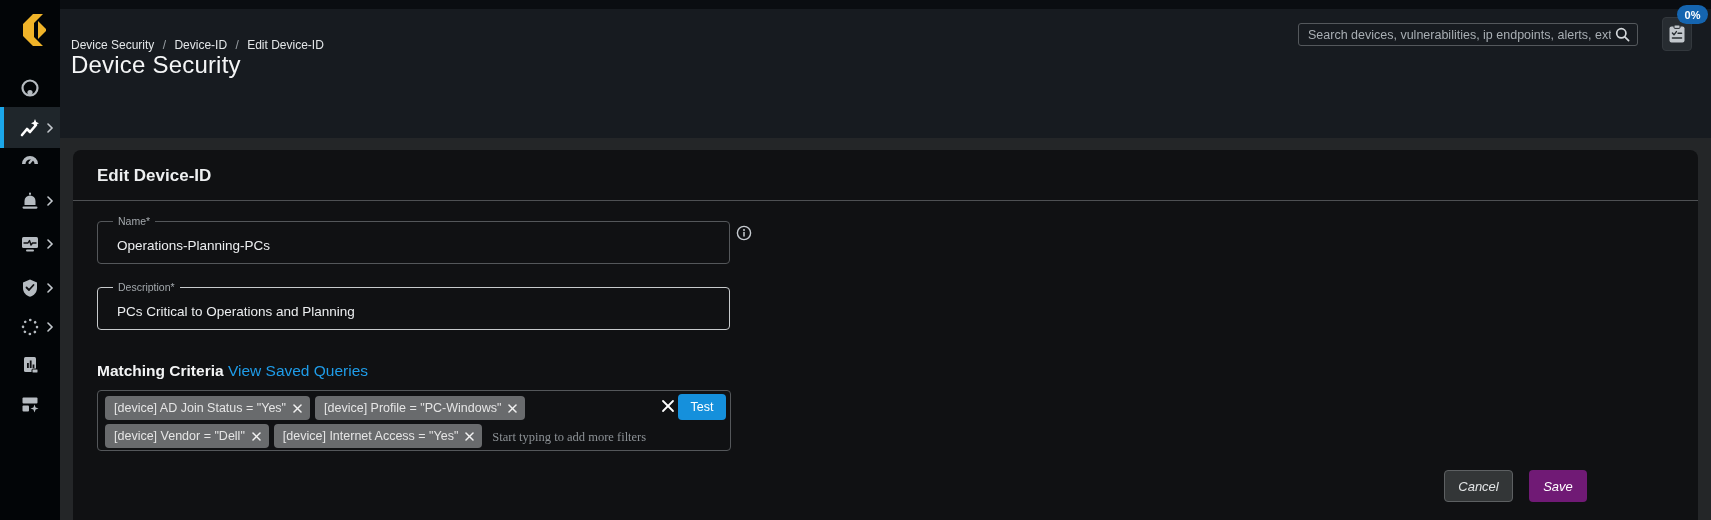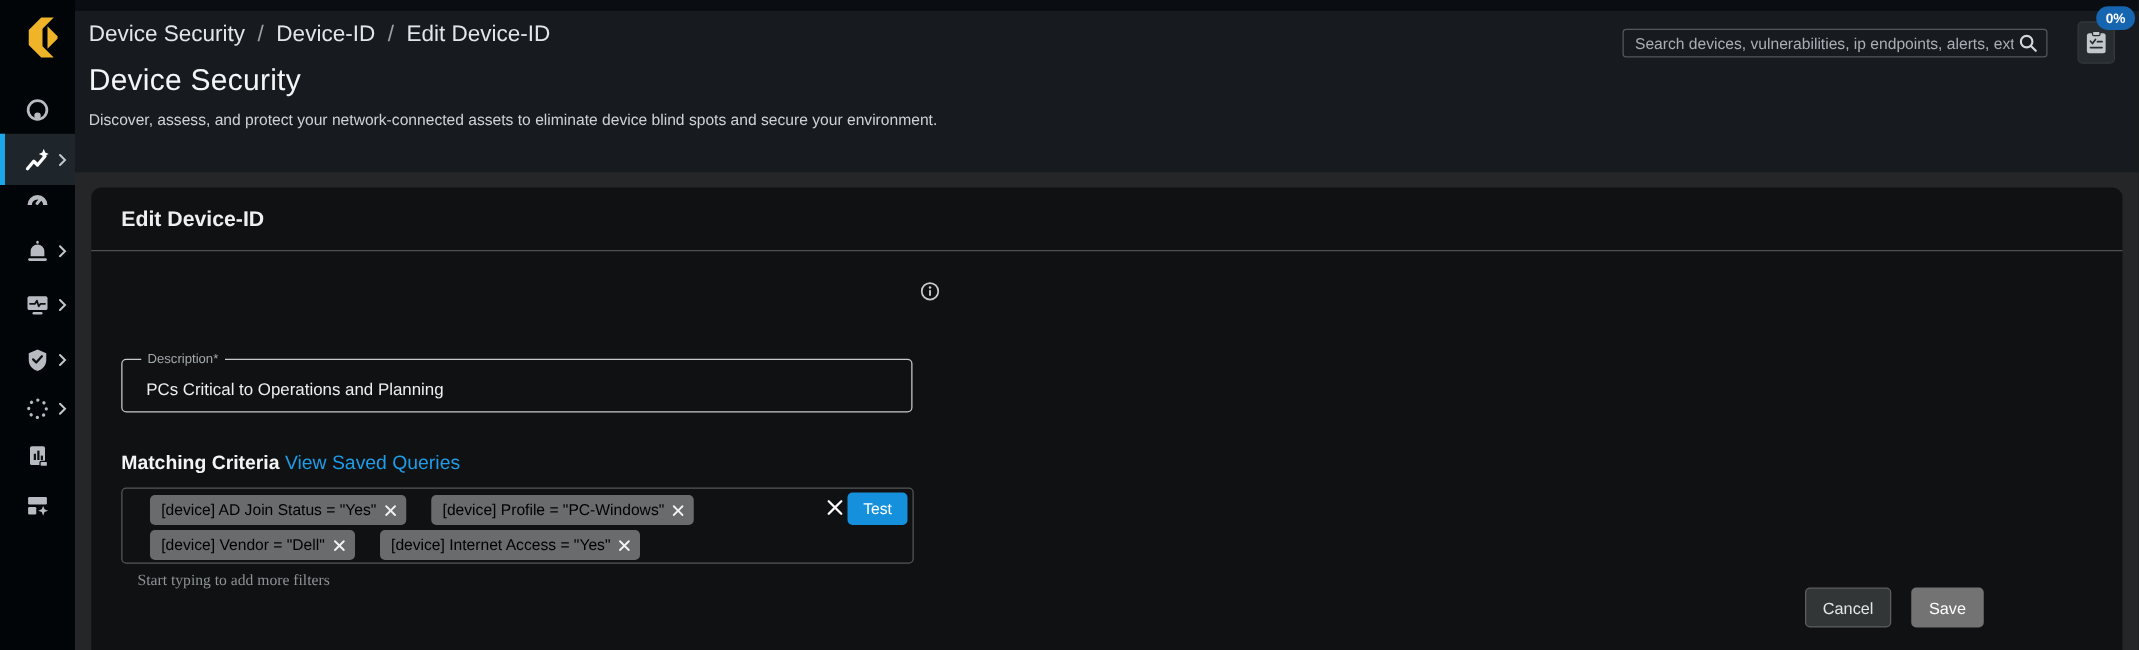--- a/index.html
+++ b/index.html
@@ -11,21 +11,21 @@
   .logo { position:absolute; left:12px; top:12px; width:36px; height:36px; }
   .nav-item { position:absolute; left:0; width:60px; height:40px; display:flex; align-items:center; justify-content:center; cursor:pointer; }
   .nav-item svg { display:block; }
   .nav-item .chev { position:absolute; right:6px; top:50%; transform:translateY(-50%); }
   .nav-item.active { background:#1f262b; height:41px; }
   .nav-item.active::before { content:""; position:absolute; left:0; top:0; bottom:0; width:4px; background:#1ba7ea; }
 
   
   .topstrip { position:absolute; left:60px; top:0; width:1651px; height:9px; background:#0a0d11; }
   .header { position:absolute; left:60px; top:9px; width:1651px; height:129px; background:#171b20; }
-  .breadcrumb { position:absolute; left:11px; top:8px; font-size:18px; color:#e3e6e8; }
+  .breadcrumb { position:absolute; left:11px; top:29px; font-size:12px; color:#e3e6e8; }
   .breadcrumb .sep { color:#9aa0a5; margin:0 5px; }
   .breadcrumb .crumb { cursor:pointer; }
   .page-title { position:absolute; left:11px; top:42px; font-size:24px; font-weight:400; color:#f4f5f6; letter-spacing:.2px; }
   .page-subtitle { position:absolute; left:11px; top:80px; font-size:12.5px; color:#ced2d5; }
 
   .searchbox { position:absolute; left:1238px; top:14px; width:340px; height:23px; border:1px solid #54585c; border-radius:3px; background:transparent; display:flex; align-items:center; }
   .searchbox input { flex:1; background:transparent; border:none; outline:none; color:#dfe2e5; font-size:12.5px; padding:0 4px 0 9px; font-family:"Liberation Sans", sans-serif; }
   .searchbox input::placeholder { color:#a8aeb3; }
   .searchbox .sicon { margin-right:7px; }
 
@@ -45,31 +45,31 @@
   .field.desc-f { top:137px; border-color:#c7cacc; }
   .info-i { position:absolute; left:663px; top:75px; cursor:pointer; }
 
   .mc-row { position:absolute; left:24px; top:212px; font-size:15.5px; }
   .mc-row .mc-label { color:#f3f4f5; font-weight:700; }
   .mc-row .mc-link { color:#1f9ce8; margin-left:0; cursor:pointer; }
 
   .filter-box { position:absolute; left:24px; top:240px; width:634px; height:61px; border:1px solid #54575a; border-radius:4px; padding:4px 6px; }
   .chips { display:flex; flex-wrap:wrap; align-items:center; }
   .brk { flex-basis:100%; height:0; }
-  .chip { display:inline-flex; align-items:center; gap:7px; background:#696b6d; color:#000000; border-radius:4px; font-size:12.5px; height:24px; padding:0 8px 0 9px; margin:1px 4px 3px 16px; white-space:nowrap; cursor:default; }
+  .chip { display:inline-flex; align-items:center; gap:7px; background:#696b6d; color:#e5e5e5; border-radius:4px; font-size:12.5px; height:24px; padding:0 8px 0 9px; margin:1px 4px 3px 1px; white-space:nowrap; cursor:default; }
   .chip .x { cursor:pointer; display:flex; }
   .filter-input { background:transparent; border:none; outline:none; color:#dadde0; font-size:12.5px; width:210px; height:24px; margin-top:1px; padding-left:6px; font-family:Liberation Serif, serif; }
   .filter-input::placeholder { color:#8d9296; }
   .clear-x { position:absolute; right:55px; top:8px; cursor:pointer; }
   .test-btn { position:absolute; right:4px; top:3px; width:48px; height:26px; background:#1590dc; color:#fff; border:none; border-radius:4px; font-size:12.5px; cursor:pointer; font-family:"Liberation Sans", sans-serif; }
 
   .actions { position:absolute; left:0; top:320px; width:1625px; height:32px; }
-  .btn { position:absolute; height:32px; border-radius:4px; font-size:13px; cursor:pointer; font-family:"Liberation Sans", sans-serif; }
+  .btn { position:absolute; height:32px; border-radius:4px; font-size:13px; cursor:pointer; font-family:"Liberation Sans", sans-serif;font-style:italic; }
   .btn.cancel { left:1371px; width:69px; background:#333637; border:1px solid #5d6062; color:#e3e5e6; }
-  .btn.save { left:1456px; width:58px; background:#737373; border:none; color:#ffffff; }
+  .btn.save { left:1456px; width:58px; background:#701a75; border:none; color:#ffffff; }
 </style>
 </head>
 <body>
 
 <aside class="sidebar">
   <div class="logo">
     <svg width="36" height="36" viewBox="0 0 36 36">
       <polygon points="21,2 31,2 22,11 22,25 31,34 21,34 11,24 11,12" fill="#f0b429"></polygon>
       <polygon points="26,9 34,17 34,19 26,27" fill="#f0b429"></polygon>
     </svg>
@@ -162,21 +162,20 @@
 <div class="topstrip"></div>
 <header class="header">
   <div class="breadcrumb">
     <span class="crumb">Device Security</span>
     <span class="sep">/</span>
     <span class="crumb">Device-ID</span>
     <span class="sep">/</span>
     <span class="crumb">Edit Device-ID</span>
   </div>
   <h1 class="page-title">Device Security</h1>
-  <div class="page-subtitle">Discover, assess, and protect your network-connected assets to eliminate device blind spots and secure your environment.</div>
 
   <div class="searchbox">
     <input type="text" placeholder="Search devices, vulnerabilities, ip endpoints, alerts, exter…" style="">
     <svg class="sicon" width="15" height="15" viewBox="0 0 15 15">
       <circle cx="6.3" cy="6.3" r="4.6" fill="none" stroke="#d4d8db" stroke-width="1.7"></circle>
       <line x1="9.8" y1="9.8" x2="13.6" y2="13.6" stroke="#d4d8db" stroke-width="1.7" stroke-linecap="round"></line>
     </svg>
   </div>
 
   <div class="clip-btn">
@@ -189,20 +188,24 @@
     </svg>
   </div>
   <div class="pct-badge">0%</div>
 </header>
 
 <main class="content">
   <section class="card">
     <h2 class="card-title">Edit Device-ID</h2>
     <div class="card-divider"></div>
 
+    <div class="field name-f">
+      <span class="flabel">Name*</span>
+      <input type="text" value="Operations-Planning-PCs" style="">
+    </div>
     <svg class="info-i" width="16" height="16" viewBox="0 0 16 16">
       <circle cx="8" cy="8" r="6.6" fill="none" stroke="#c6cbd0" stroke-width="1.4"></circle>
       <circle cx="8" cy="4.9" r="1" fill="#c6cbd0"></circle>
       <rect x="7.25" y="6.8" width="1.5" height="5" rx="0.75" fill="#c6cbd0"></rect>
     </svg>
 
     <div class="field desc-f">
       <span class="flabel">Description*</span>
       <input type="text" value="PCs Critical to Operations and Planning" style="">
     </div>

